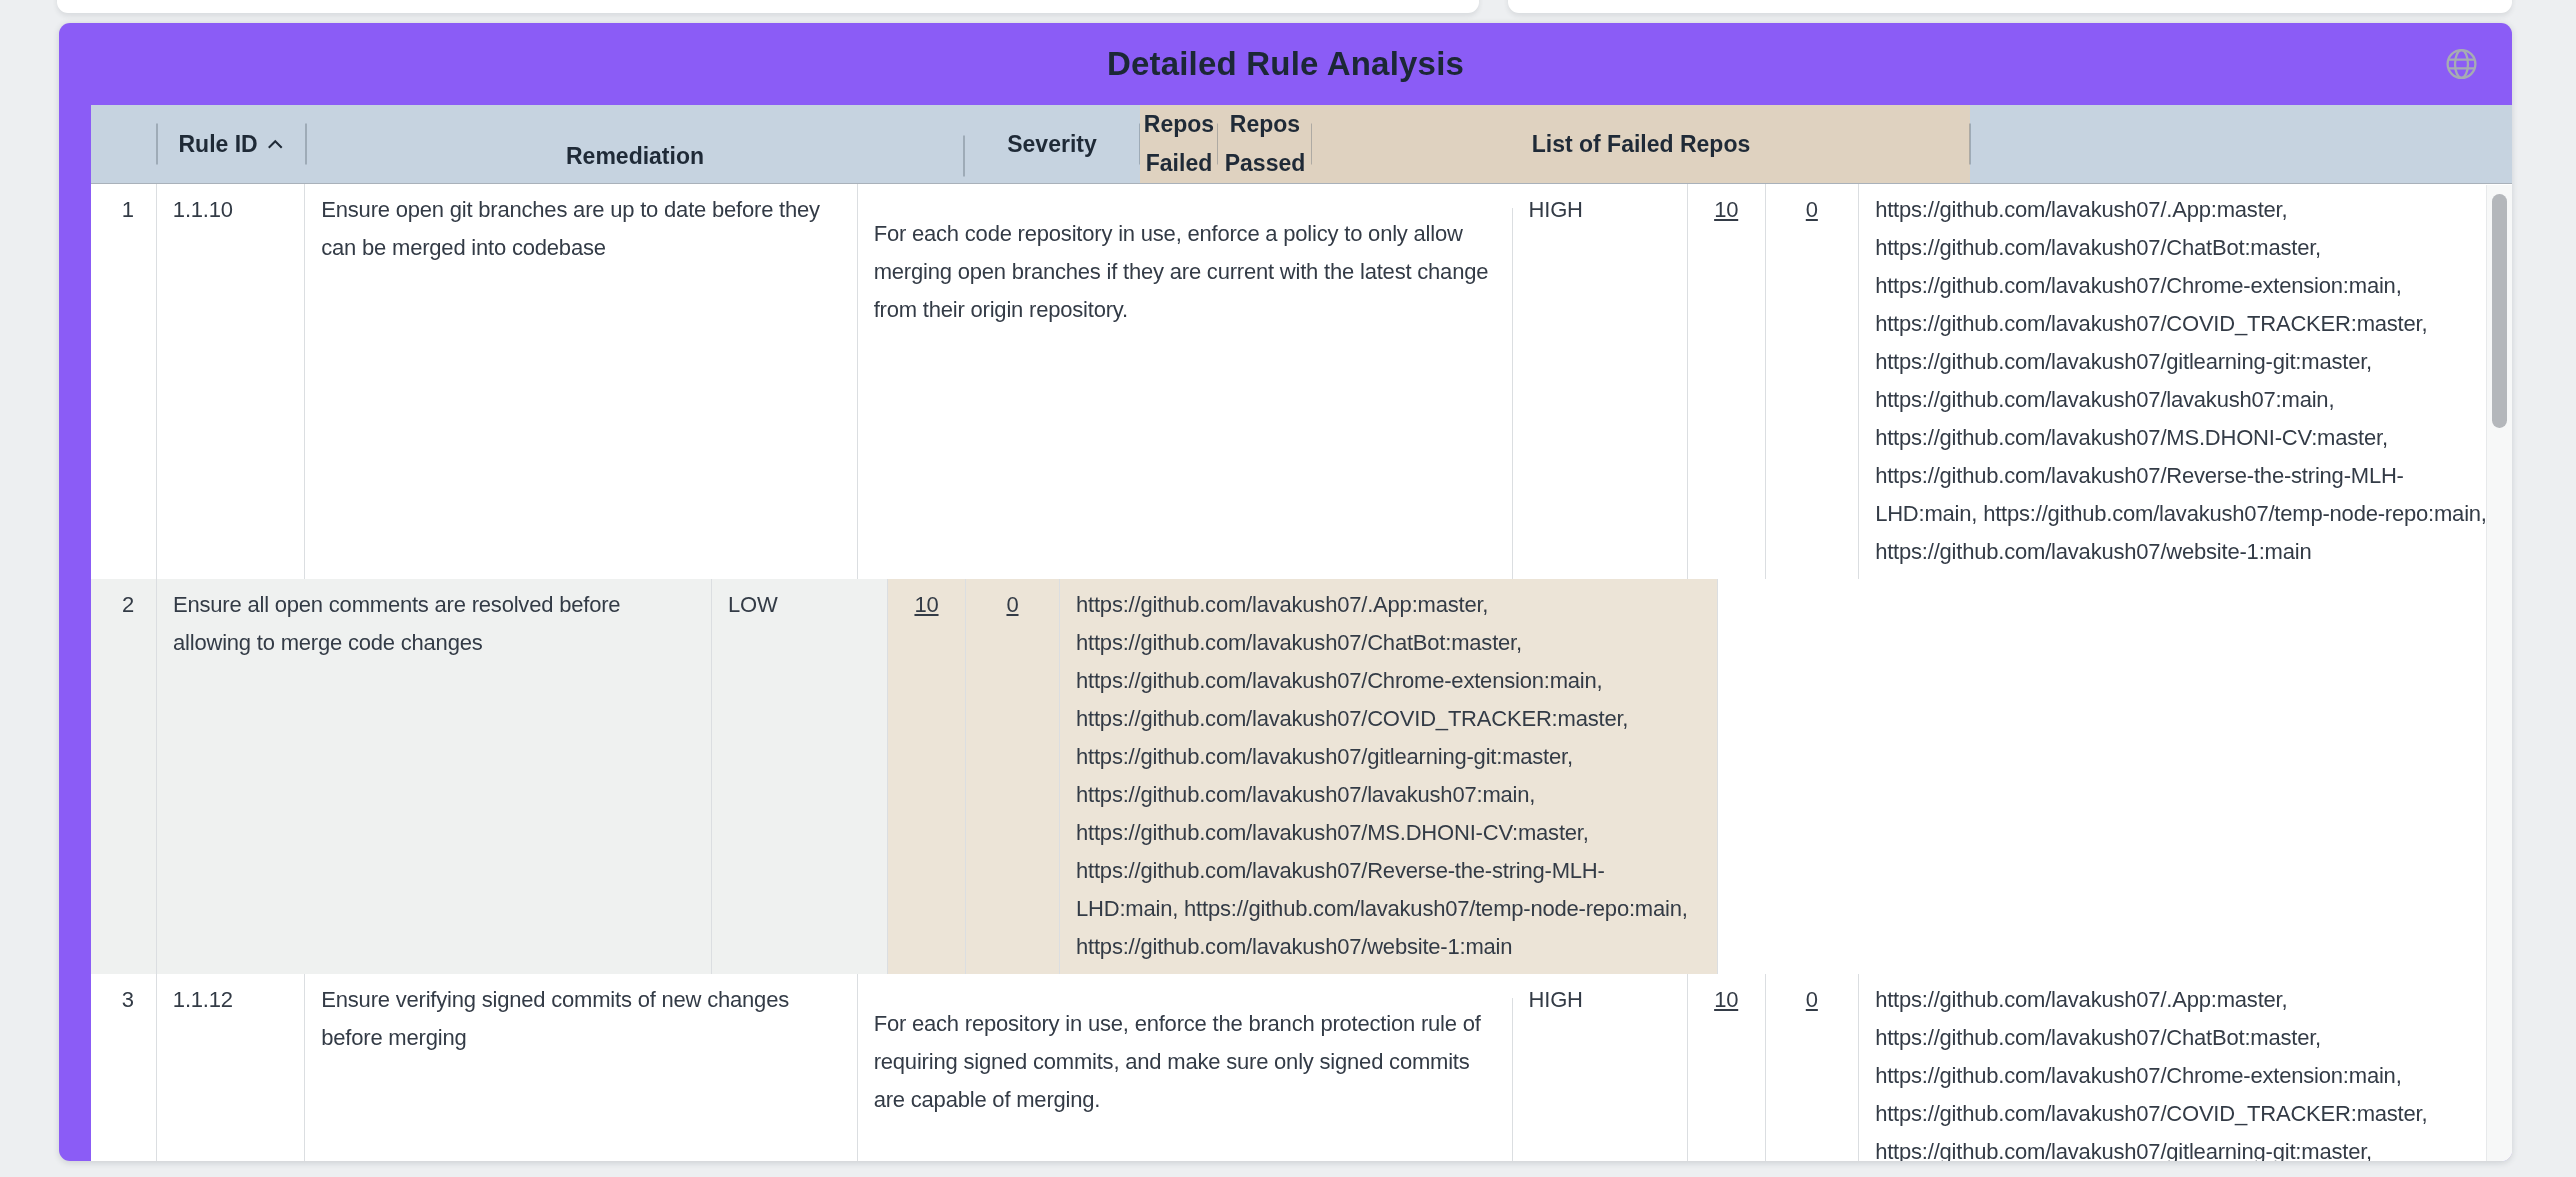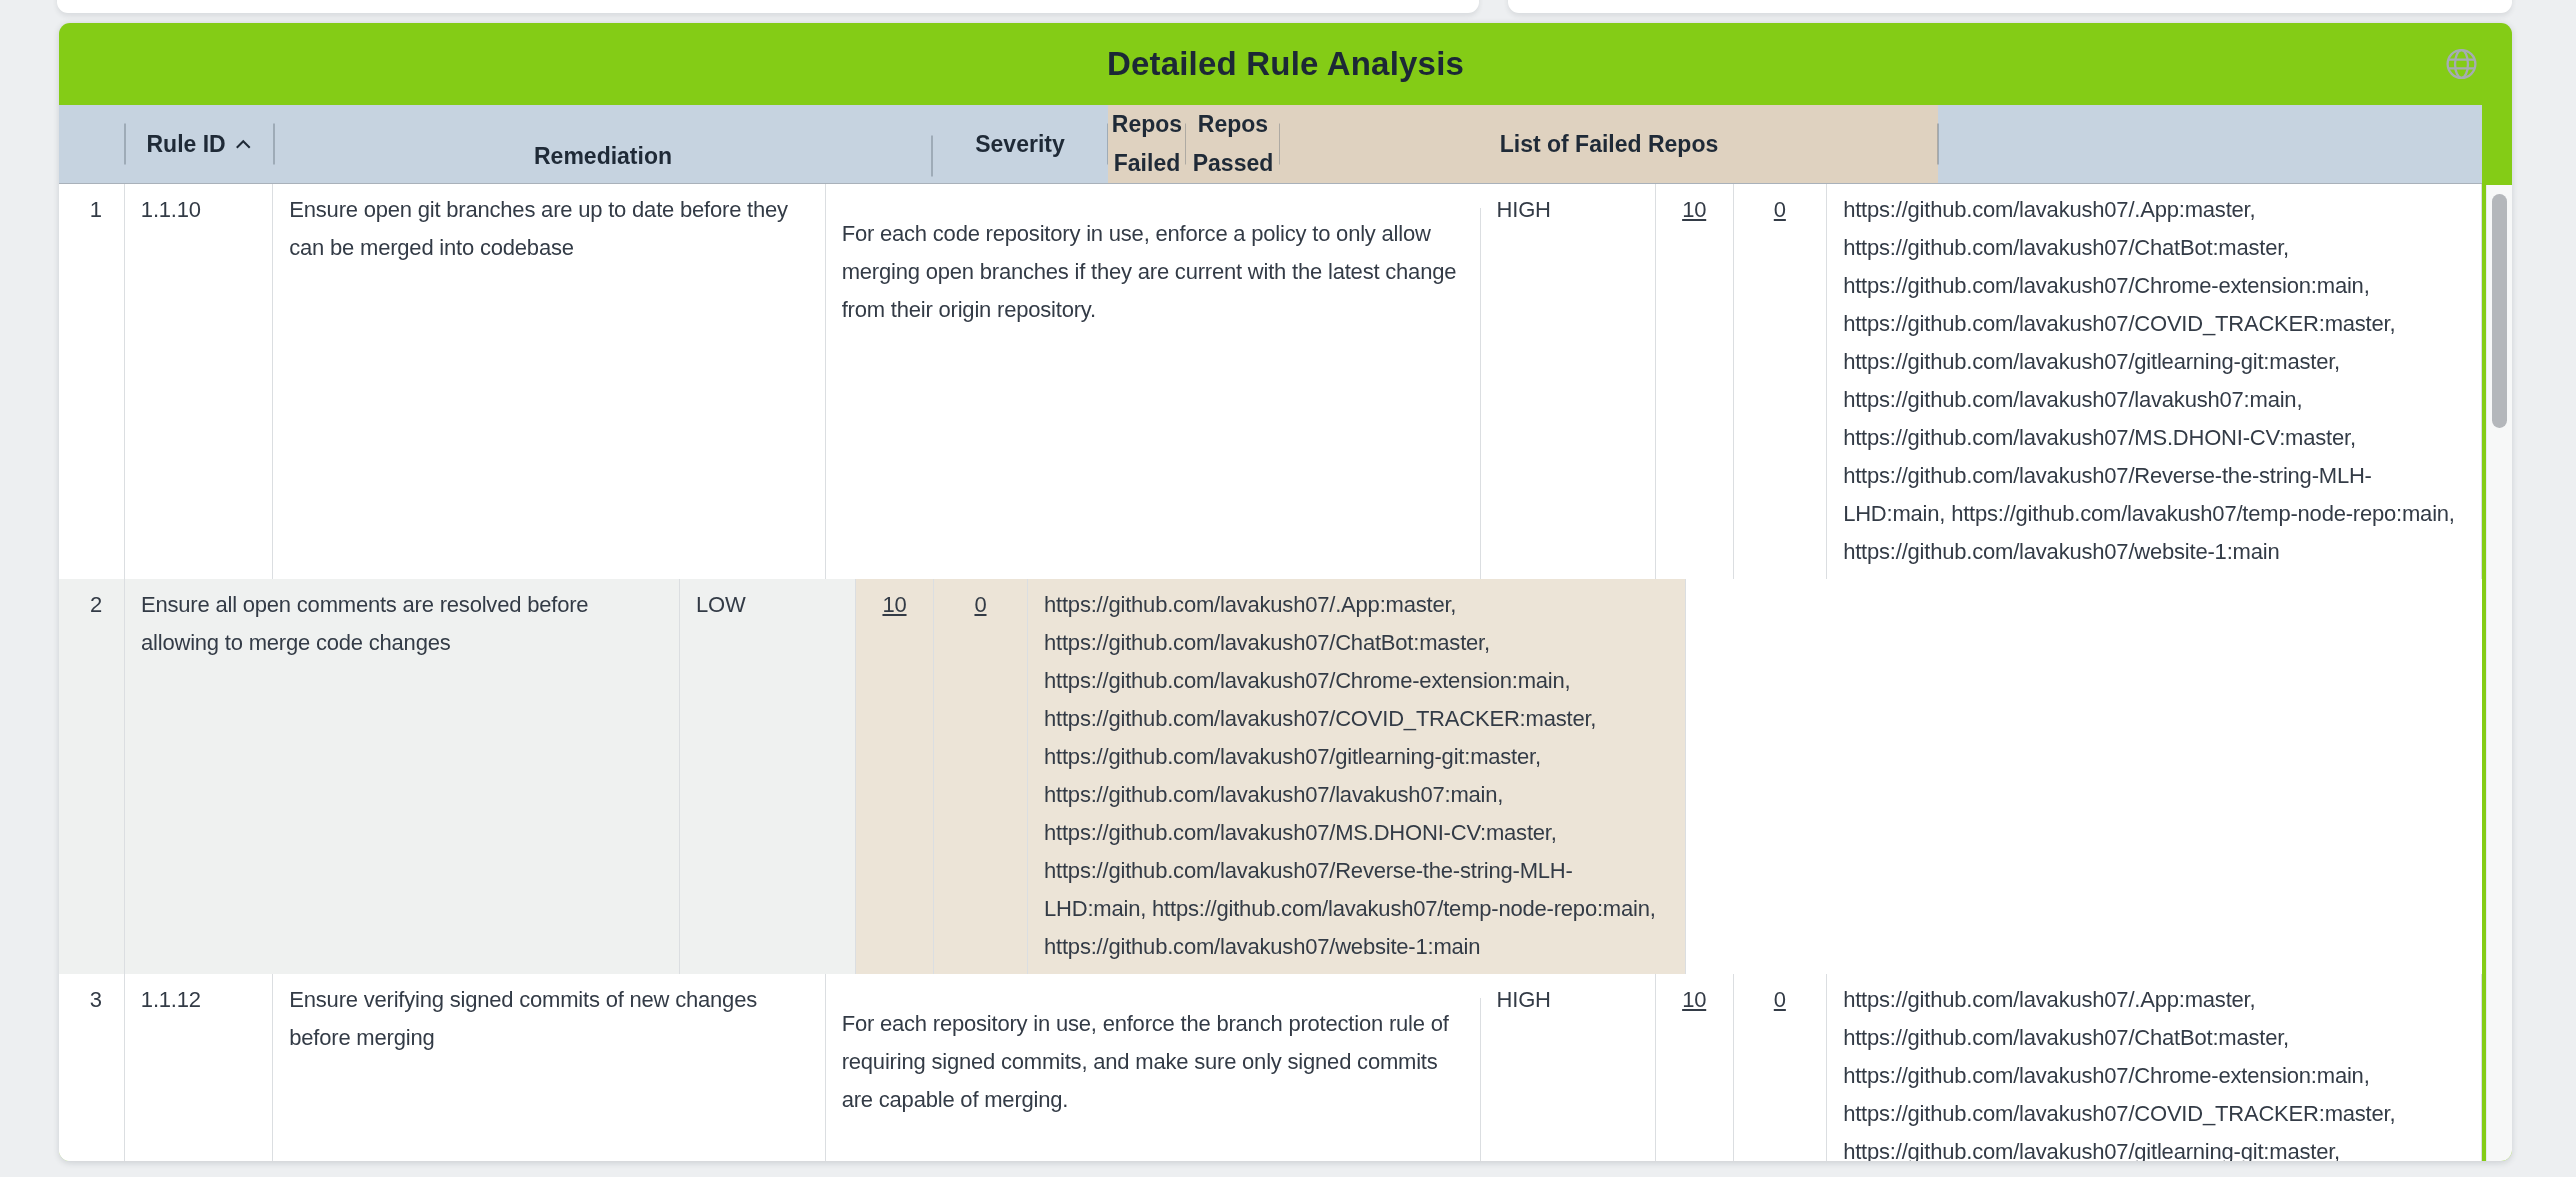--- a/index.html
+++ b/index.html
@@ -21,27 +21,27 @@
     position:relative;
   }
   .top-card{
     position:absolute;top:-24px;height:37px;background:#fff;
     border-radius:11px;box-shadow:0 2.8px 5.6px rgba(40,50,60,.10);
   }
   .top-card.left{left:57px;width:1422px;}
   .top-card.right{left:1508px;width:1004px;}
   .card{
     position:absolute;left:59px;top:23px;width:2453px;height:1138px;
-    background:#84cc16;border-radius:11px;overflow:hidden;
+    background:#8b5cf6;border-radius:11px;overflow:hidden;
     box-shadow:0 1.9px 6.5px rgba(40,50,60,.16);
   }
   .card-head{height:82px;position:relative;display:flex;align-items:center;justify-content:center;}
   .card-title{font-size:33px;font-weight:600;color:#1c2836;letter-spacing:0.2px;}
   .globe-btn{position:absolute;right:32px;top:50%;transform:translateY(-50%);width:37px;height:37px;display:flex;align-items:center;justify-content:center;cursor:pointer;background:none;border:none;}
-  .table-area{position:relative;height:1056px;}
+  .table-area{position:relative;height:1056px;padding-left:32px;}
   .thead{display:flex;height:79px;width:2423px;background:var(--header-blue);border-bottom:0.9px solid #a9b1ba;}
   .th{
     position:relative;display:flex;align-items:center;justify-content:center;
     text-align:center;font-size:23px;font-weight:700;line-height:39px;
     color:var(--heading-dark);padding:0 5.6px;cursor:pointer;
   }
   .th.tan{background:var(--header-tan);}
   .th::after{
     content:"";position:absolute;right:-0.9px;top:50%;transform:translateY(-50%);
     width:1.9px;height:41px;background:rgba(95,105,115,.38);

